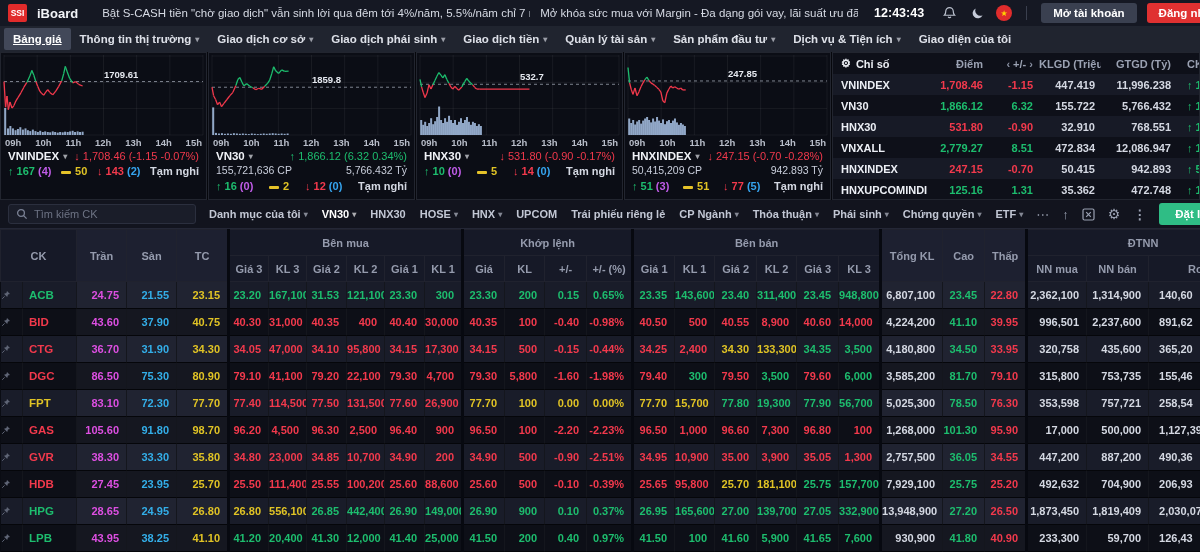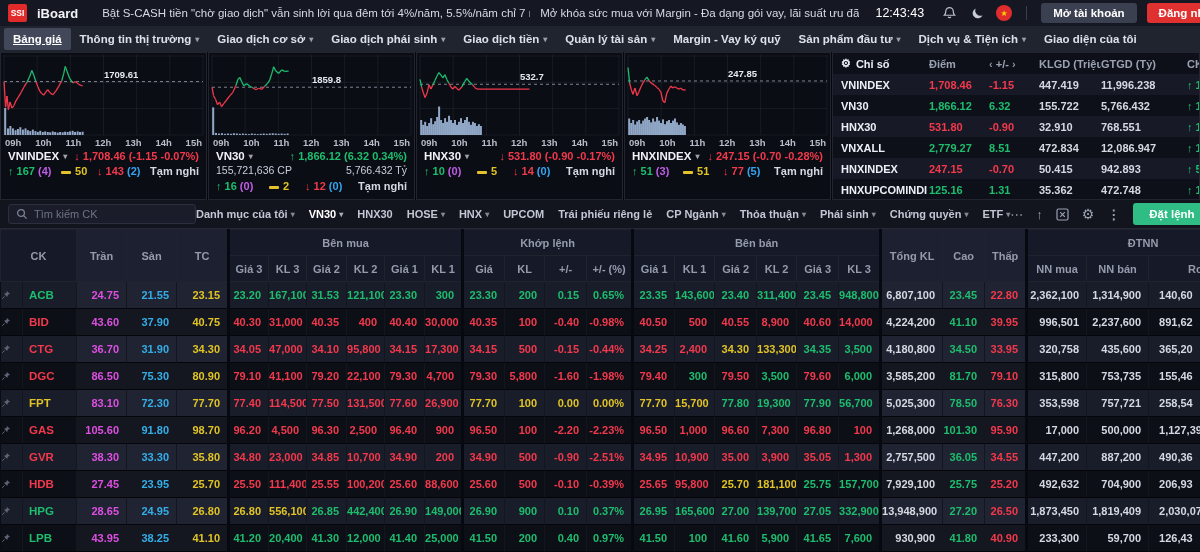--- a/index.html
+++ b/index.html
@@ -12,21 +12,21 @@
   .topbar { position:absolute; top:0; left:0; width:1200px; height:26px;
             background:#151823; display:flex; align-items:center; gap:10px;
             padding:0 8px; overflow:hidden; white-space:nowrap; }
   .logo { width:19px; height:18px; background:#e12b2b; border-radius:2px;
           color:#fff; font-weight:bold; font-size:8.5px; display:flex;
           align-items:center; justify-content:center; flex:none;}
   .appname { font-size:13px; font-weight:bold; color:#f2f4f8; margin-right:14px;}
   .marquee { color:#d6dae4; font-size:11.5px; }
   .m1 { width:428px; flex:none; overflow:hidden; }
   .m2 { flex:1; overflow:hidden; }
-  .clock { font-size:12.5px; font-weight:normal; color:#ffffff; margin:0 6px; }
+  .clock { font-size:12.5px; font-weight:bold; color:#ffffff; margin:0 6px; }
   .tb-icon { width:18px; height:16px; display:flex; align-items:center; justify-content:center; flex:none; }
   .flag { width:16px; height:16px; border-radius:50%; background:#e02c2c; color:#ffd400;
           font-size:8px; display:flex; align-items:center; justify-content:center; flex:none;}
   .tb-divider { width:1px; height:14px; background:#3a3f4e; margin:0 4px; flex:none;}
   .btn { height:20px; border-radius:3px; font-size:11.5px; font-weight:bold; color:#fff;
          display:flex; align-items:center; padding:0 12px; flex:none; }
   .btn-open { background:#3a4050; }
   .btn-login { background:#e03131; margin-right:-38px; }
 
   
@@ -40,46 +40,46 @@
 
   
   .charts-row { position:absolute; top:52px; left:0; width:1200px; height:148px;
                 display:flex; gap:1px; background:#06070c; }
   .chart-panel { width:207px; flex:none; background:#0b0d15; border:1px solid #22252f;
                  display:flex; flex-direction:column; }
   .chart-axis { height:13px; display:flex; justify-content:space-between; padding:0 4px;
                 font-size:9.5px; font-weight:bold; color:#b8bdc9; }
   .ci-row { display:flex; justify-content:space-between; align-items:center; padding:0 7px; }
   .ci-name { color:#f0f2f7; font-weight:bold; font-size:11.5px; display:flex; gap:4px; align-items:center;}
-  .ci-val { font-weight:bold; font-size:11px; }
+  .ci-val { font-weight:normal; font-size:11px; }
   .ci-sub { color:#c9cedb; font-size:10.5px; height:15px;}
   .ci-counts { height:18px; font-size:11px; font-weight:bold; }
   .flat-dash { display:inline-block; width:10px; height:3px; background:#e5c229;
                border-radius:1px; vertical-align:middle; margin-right:4px;}
   .paren-p { color:#c05ce8; }
   .paren-b { color:#35a3ee; }
   .session { color:#d4d8e2; font-weight:bold; }
 
   
   .index-panel { flex:1; background:#0e1019; border:1px solid #22252f; overflow:hidden;
                  font-size:11px; }
   .ip-row { display:flex; height:21px; align-items:center; }
   .ip-row:nth-child(even) { background:#171a26; }
   .ip-head { color:#9aa1b2; font-weight:bold; background:#0e1019 !important; }
-  .ip-c { flex:none; text-align:left; padding-right:6px; font-weight:bold; overflow:hidden; white-space:nowrap;}
+  .ip-c { flex:none; text-align:right; padding-right:6px; font-weight:bold; overflow:hidden; white-space:nowrap;}
   .ip-name { width:96px; text-align:left; padding-left:8px; color:#eceff5;
              display:flex; align-items:center; gap:5px;}
   .ip-point { width:60px; } .ip-chg { width:50px; }
   .ip-klgd { width:62px; } .ip-gtgd { width:76px; }
   .ip-ck { width:120px; text-align:left; padding-left:10px; white-space:nowrap; }
 
   
   .filterbar { position:absolute; top:200px; left:0; width:1200px; height:29px;
                background:#12141e; border-bottom:1px solid #242736; display:flex;
-               align-items:center; padding:0 8px; white-space:nowrap; overflow:hidden;}
+               align-items:center; gap:13px; padding:0 8px; white-space:nowrap; overflow:hidden;}
   .searchbox { width:188px; height:20px; background:#1a1d29; border:1px solid #2b2f3e;
                border-radius:3px; display:flex; align-items:center; gap:6px; padding:0 7px; flex:none;}
   .searchbox input { background:transparent; border:none; outline:none; color:#cfd3dd;
                      font-size:11px; width:140px; font-family:inherit;}
   .searchbox input::placeholder { color:#6d7384; }
   .tab { color:#c2c7d4; font-size:11px; font-weight:bold; display:flex; gap:3px;
          align-items:center; cursor:pointer; flex:none;}
   .tab.active { color:#ffffff; }
   .fb-icons { margin-left:auto; display:flex; gap:13px; align-items:center; color:#9aa1b2;
               font-size:13px; flex:none;}
@@ -150,23 +150,20 @@
         <span>Giao dịch phái sinh</span>
         <span class="caret">▾</span>
       </div>
       <div class="menu-item">
         <span>Giao dịch tiền</span>
         <span class="caret">▾</span>
       </div>
       <div class="menu-item">
         <span>Quản lý tài sản</span>
         <span class="caret">▾</span>
-      </div>
-      <div class="menu-item">
-        <span>Margin - Vay ký quỹ</span>
       </div>
       <div class="menu-item">
         <span>Sản phẩm đầu tư</span>
         <span class="caret">▾</span>
       </div>
       <div class="menu-item">
         <span>Dịch vụ &amp; Tiện ích</span>
         <span class="caret">▾</span>
       </div>
       <div class="menu-item">
@@ -563,20 +560,24 @@
             <span>14h</span>
             <span>15h</span>
           </div>
           <div class="ci-row">
             <div class="ci-name">
               <span>HNXINDEX</span>
               <span class="caret">▾</span>
             </div>
             <div class="ci-val" style="color: rgb(242, 57, 76);">↓ 247.15 (-0.70 -0.28%)</div>
           </div>
+          <div class="ci-row ci-sub">
+            <span>50,415,209 CP</span>
+            <span>942.893 Tỷ</span>
+          </div>
           <div class="ci-row ci-counts">
             <span><span style="color:#1dbd6e">↑ 51</span> <span class="paren-p">(3)</span></span>
             <span><span class="flat-dash"></span><span style="color:#e0c325">51</span></span>
             <span><span style="color:#f2394c">↓ 77</span> <span class="paren-b">(5)</span></span>
             <span class="session">Tạm nghỉ</span>
           </div>
         </div>
       </div>
     <div class="index-panel" id="index-panel">
         <div class="ip-row ip-head">

